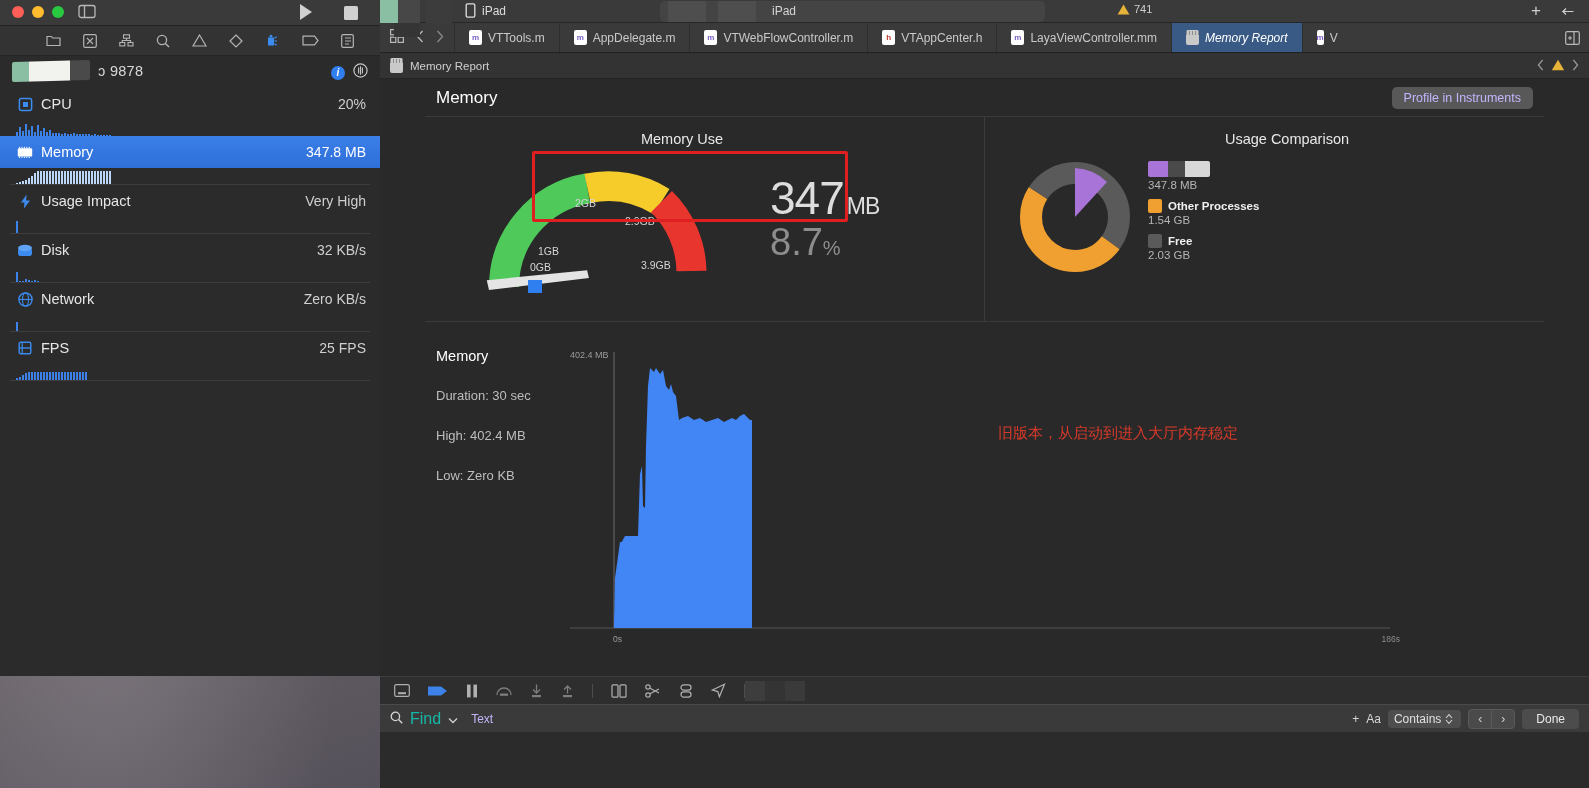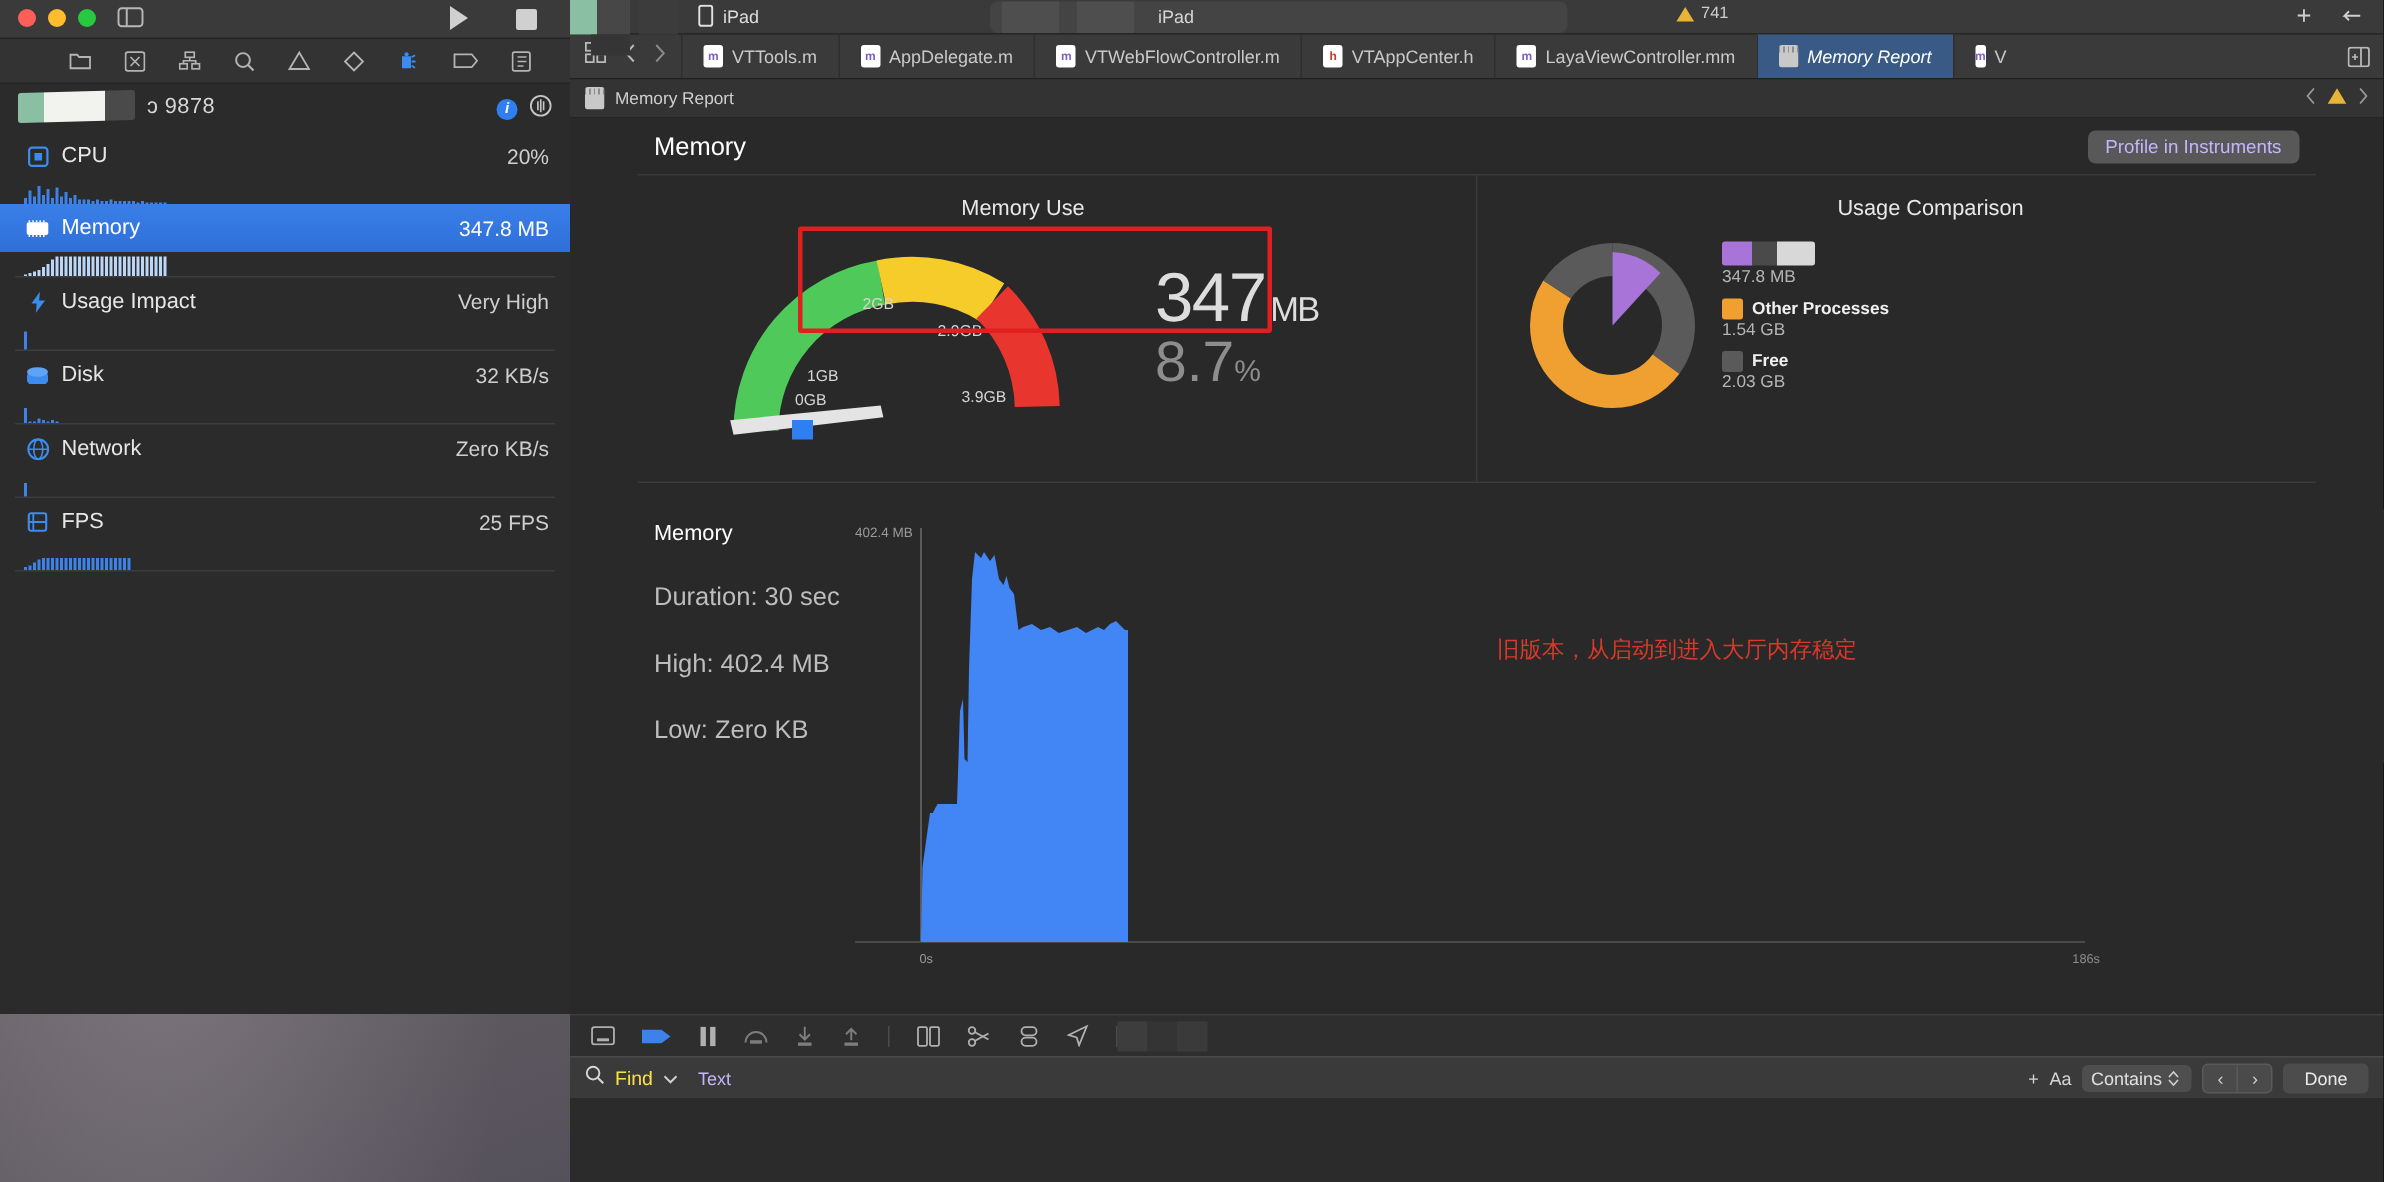--- a/index.html
+++ b/index.html
@@ -179,21 +179,21 @@
     width:62px; height:16px;
     background:linear-gradient(90deg,#a974d8 0 20px,#4a4a4a 20px 37px,#d8d8d8 37px 62px);
     border-radius:2px;
   }
   .leg-redact-val{ color:#b5b5b5; font-size:11.5px; margin-top:2px;}
 
   
   .graph-sec{ position:relative; margin-top:16px; height:320px; }
   .g-meta{ position:absolute; left:56px; top:10px; }
   .g-meta h3{ color:#fff; font-size:14.5px; font-weight:500; margin-bottom:8px; }
-  .g-meta p{ color:#bdbdbd; font-size:17px; line-height:1.22;margin-top:24px; }
+  .g-meta p{ color:#bdbdbd; font-size:13px; line-height:1.22;margin-top:24px; }
   .plot{ position:absolute; left:190px; top:8px; width:820px; height:290px; }
   .y-lab{ position:absolute; left:0; top:4px; color:#9b9b9b; font-size:9px; }
   .x0{ position:absolute; left:43px; top:288px; color:#9b9b9b; font-size:8.5px;}
   .xend{ position:absolute; right:-10px; top:288px; color:#8c8c8c; font-size:8.5px;}
   .annot{
     position:absolute; left:428px; top:78px; color:#d83a2a; font-size:15px;
     font-family:"DejaVu Sans", sans-serif;
   }
 
   
@@ -206,21 +206,21 @@
   .dbgbar .di.on{ color:#3c82e8; }
   .divv{ width:1px; height:14px; background:#4d4d4d; }
   .dbg-redact{ position:absolute; left:365px; top:4px; width:60px; height:20px;
     background:linear-gradient(90deg,#3d3d3d 0 20px,#343434 20px 40px,#3a3a3a 40px 60px); }
 
   .findbar{
     position:absolute; left:0; bottom:56px; right:0; height:28px;
     background:#3a3a3a; border-top:1px solid #4a4a4a;
     display:flex; align-items:center; padding:0 10px; gap:7px;
   }
-  .find-lbl{ color:#fde047; font-size:13px; }
+  .find-lbl{ color:#14b8a6; font-size:16px; }
   .find-input{ flex:1; color:#c4b5fd; font-size:12px; padding-left:6px; }
   .find-ctl{ color:#d5d5d5; font-size:12px; display:flex; align-items:center; gap:3px;}
   .seg{ display:flex; border:1px solid #5a5a5a; border-radius:4px; overflow:hidden; background:#4a4a4a;}
   .seg div{ padding:2px 9px; color:#d2d2d2; font-size:12px; border-right:1px solid #5a5a5a;}
   .seg div:last-child{ border-right:none; }
   .done-btn{ background:#4c4c4c; color:#eaeaea; font-size:12px; padding:3px 14px; border-radius:4px;}
   .bottom-fill{ position:absolute; left:0; bottom:0; right:0; height:56px; background:#2b2b2b; }
   .pill-sel{ background:#4e4e4e; border-radius:4px; padding:2px 8px 2px 6px; display:flex; align-items:center; gap:4px;}
 </style>
 </head>

